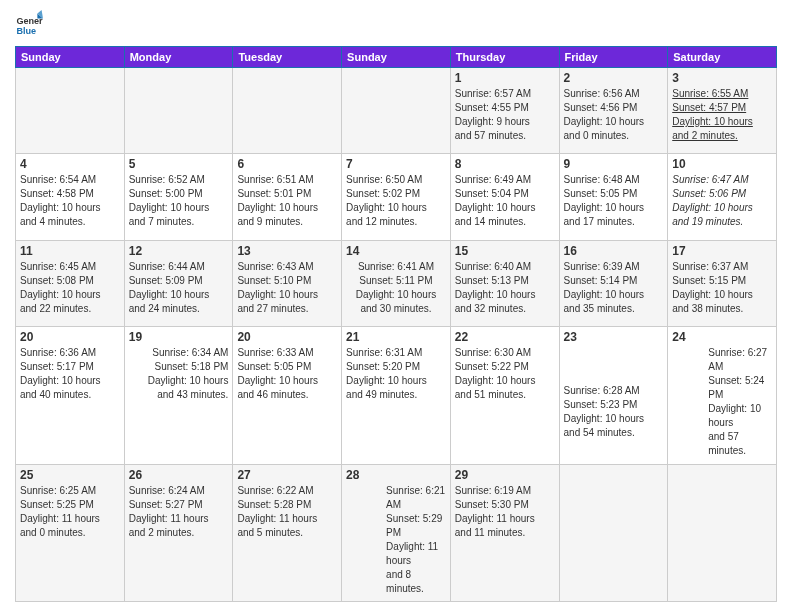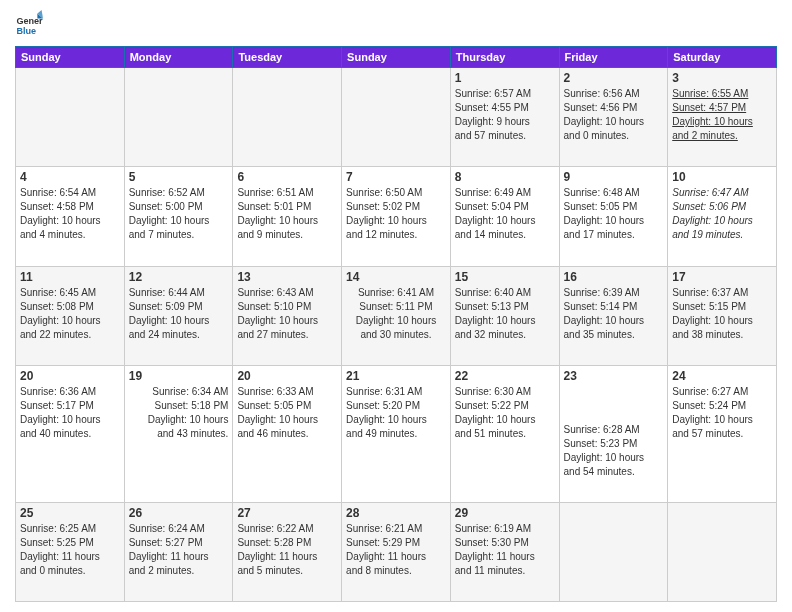--- a/index.html
+++ b/index.html
@@ -293,21 +293,21 @@
           </td>
           <td>
             <span class="day-num">23</span>
             <div class="day-info" style="white-space: pre-line; margin-top: 40px;">Sunrise: 6:28 AM
 Sunset: 5:23 PM
 Daylight: 10 hours
 and 54 minutes.</div>
           </td>
           <td>
             <span class="day-num">24</span>
-            <div class="day-info" style="white-space: pre-line;">Sunrise: 6:27 AM
+            <div class="day-info" style="white-space: pre-line; margin-left: 36px;">Sunrise: 6:27 AM
 Sunset: 5:24 PM
 Daylight: 10 hours
 and 57 minutes.</div>
           </td>
         </tr>
         <tr>
           <td>
             <span class="day-num">25</span>
             <div class="day-info" style="white-space: pre-line;">Sunrise: 6:25 AM
 Sunset: 5:25 PM
@@ -323,21 +323,21 @@
           </td>
           <td>
             <span class="day-num">27</span>
             <div class="day-info" style="white-space: pre-line;">Sunrise: 6:22 AM
 Sunset: 5:28 PM
 Daylight: 11 hours
 and 5 minutes.</div>
           </td>
           <td>
             <span class="day-num">28</span>
-            <div class="day-info" style="white-space: pre-line;">Sunrise: 6:21 AM
+            <div class="day-info" style="white-space: pre-line; margin-left: 40px;">Sunrise: 6:21 AM
 Sunset: 5:29 PM
 Daylight: 11 hours
 and 8 minutes.</div>
           </td>
           <td>
             <span class="day-num">29</span>
             <div class="day-info" style="white-space: pre-line;">Sunrise: 6:19 AM
 Sunset: 5:30 PM
 Daylight: 11 hours
 and 11 minutes.</div>

